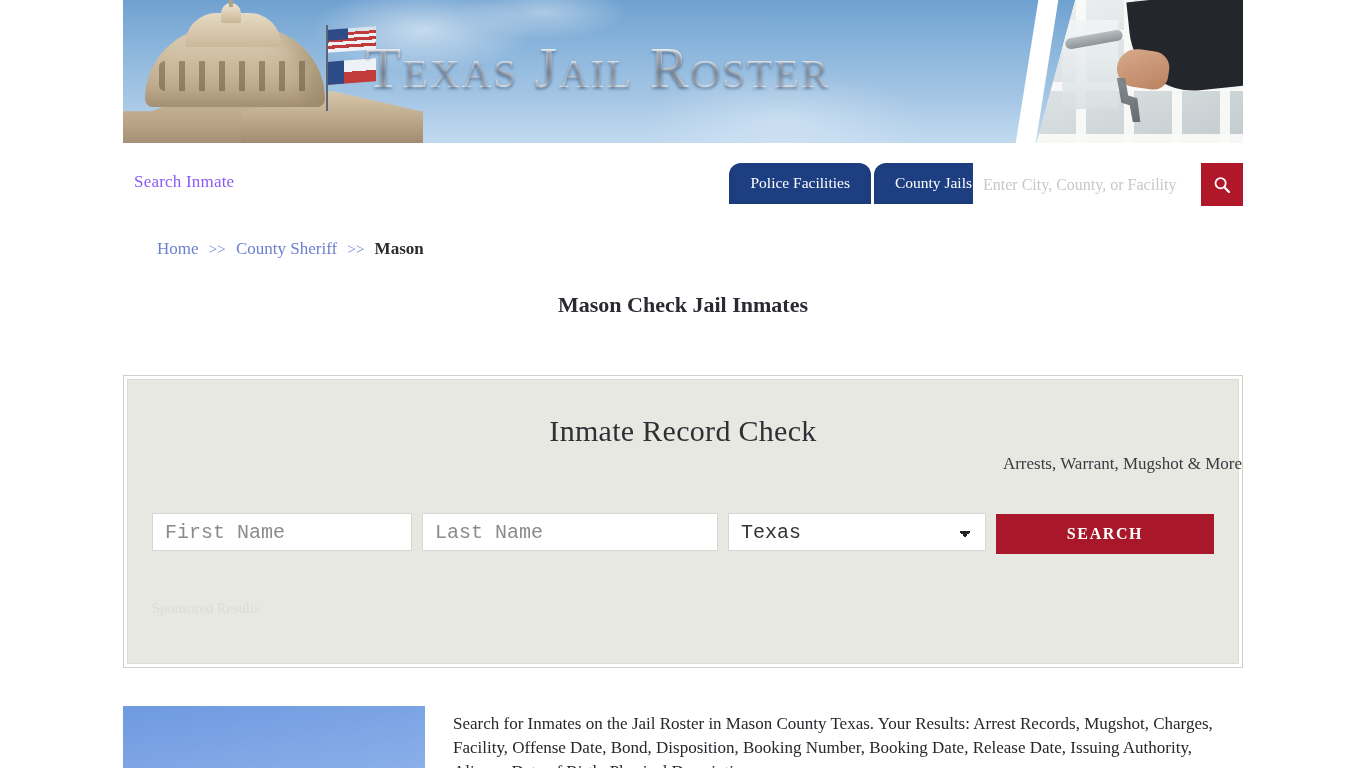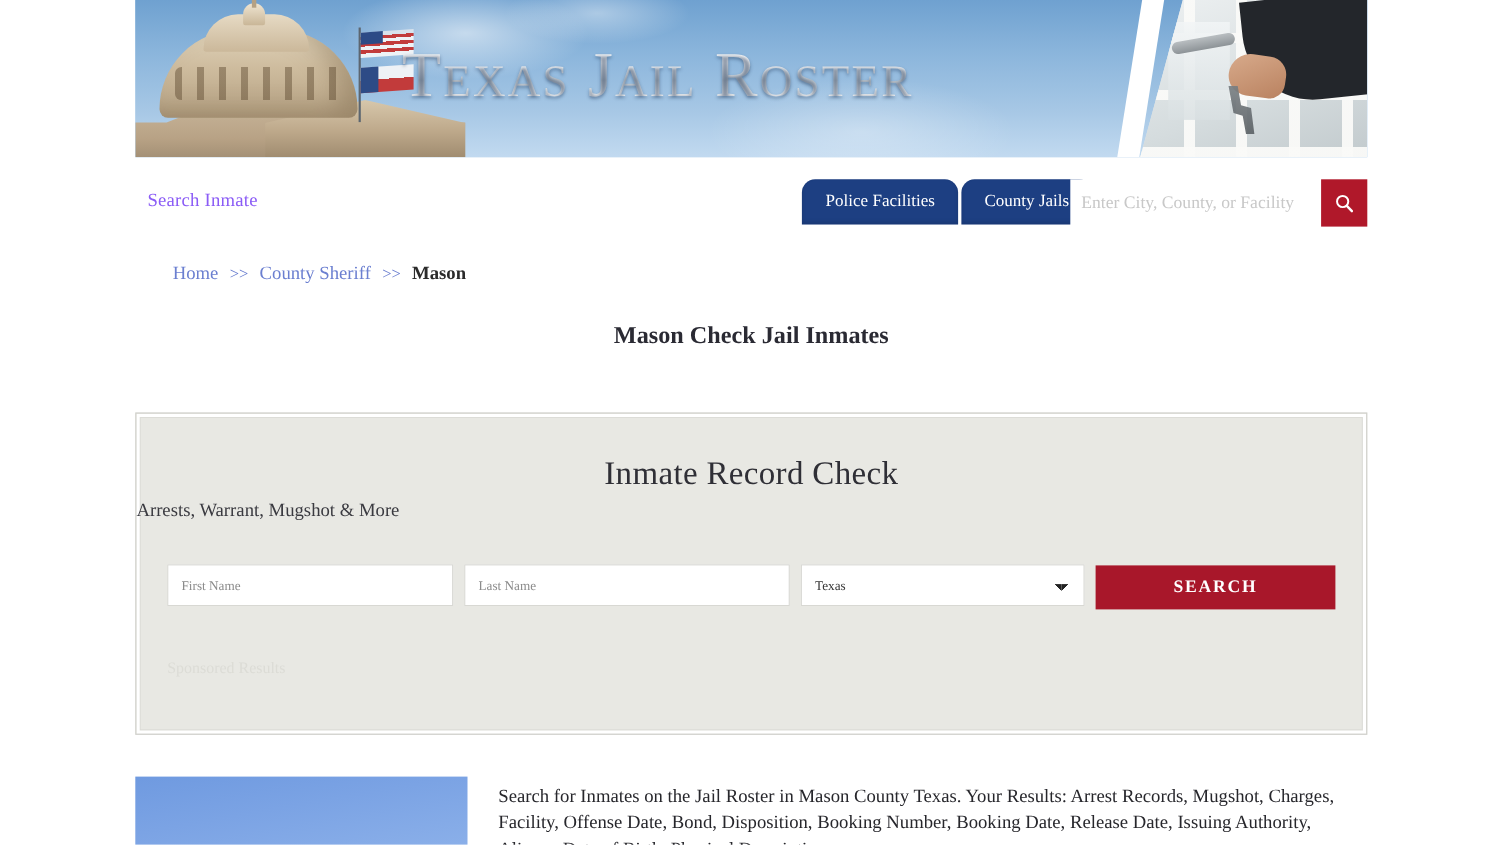--- a/index.html
+++ b/index.html
@@ -258,38 +258,38 @@
   .panel-title {
     text-align: center;
     margin-top: 38px;
     font-size: 30px;
     color: #2f2f36;
     font-family: "Liberation Serif", serif;
     font-weight: 400;
     letter-spacing: .3px;
   }
   .panel-sub {
-    text-align: left;
+    text-align: right;
     margin-top: 6px;
     font-size: 17px;
     color: #3a3a40;
     font-family: "Liberation Serif", serif;
   }
   .panel-form {
     position: absolute;
     left: 28px; right: 28px; top: 137px;
     display: flex;
     gap: 10px;
   }
   .fld {
     height: 38px;
     background: #ffffff;
     border: 1px solid #d8d8d3;
-    font-family: Liberation Serif, serif;
-    font-size: 12px;
+    font-family: Liberation Mono, monospace;
+    font-size: 20px;
     color: #333;
     padding: 0 12px;
     outline: none;
   }
   .fld::placeholder { color: #8b8b8b; }
   .fld-first { width: 260px; }
   .fld-last  { width: 296px; }
   .fld-state {
     width: 258px;
     appearance: none;

